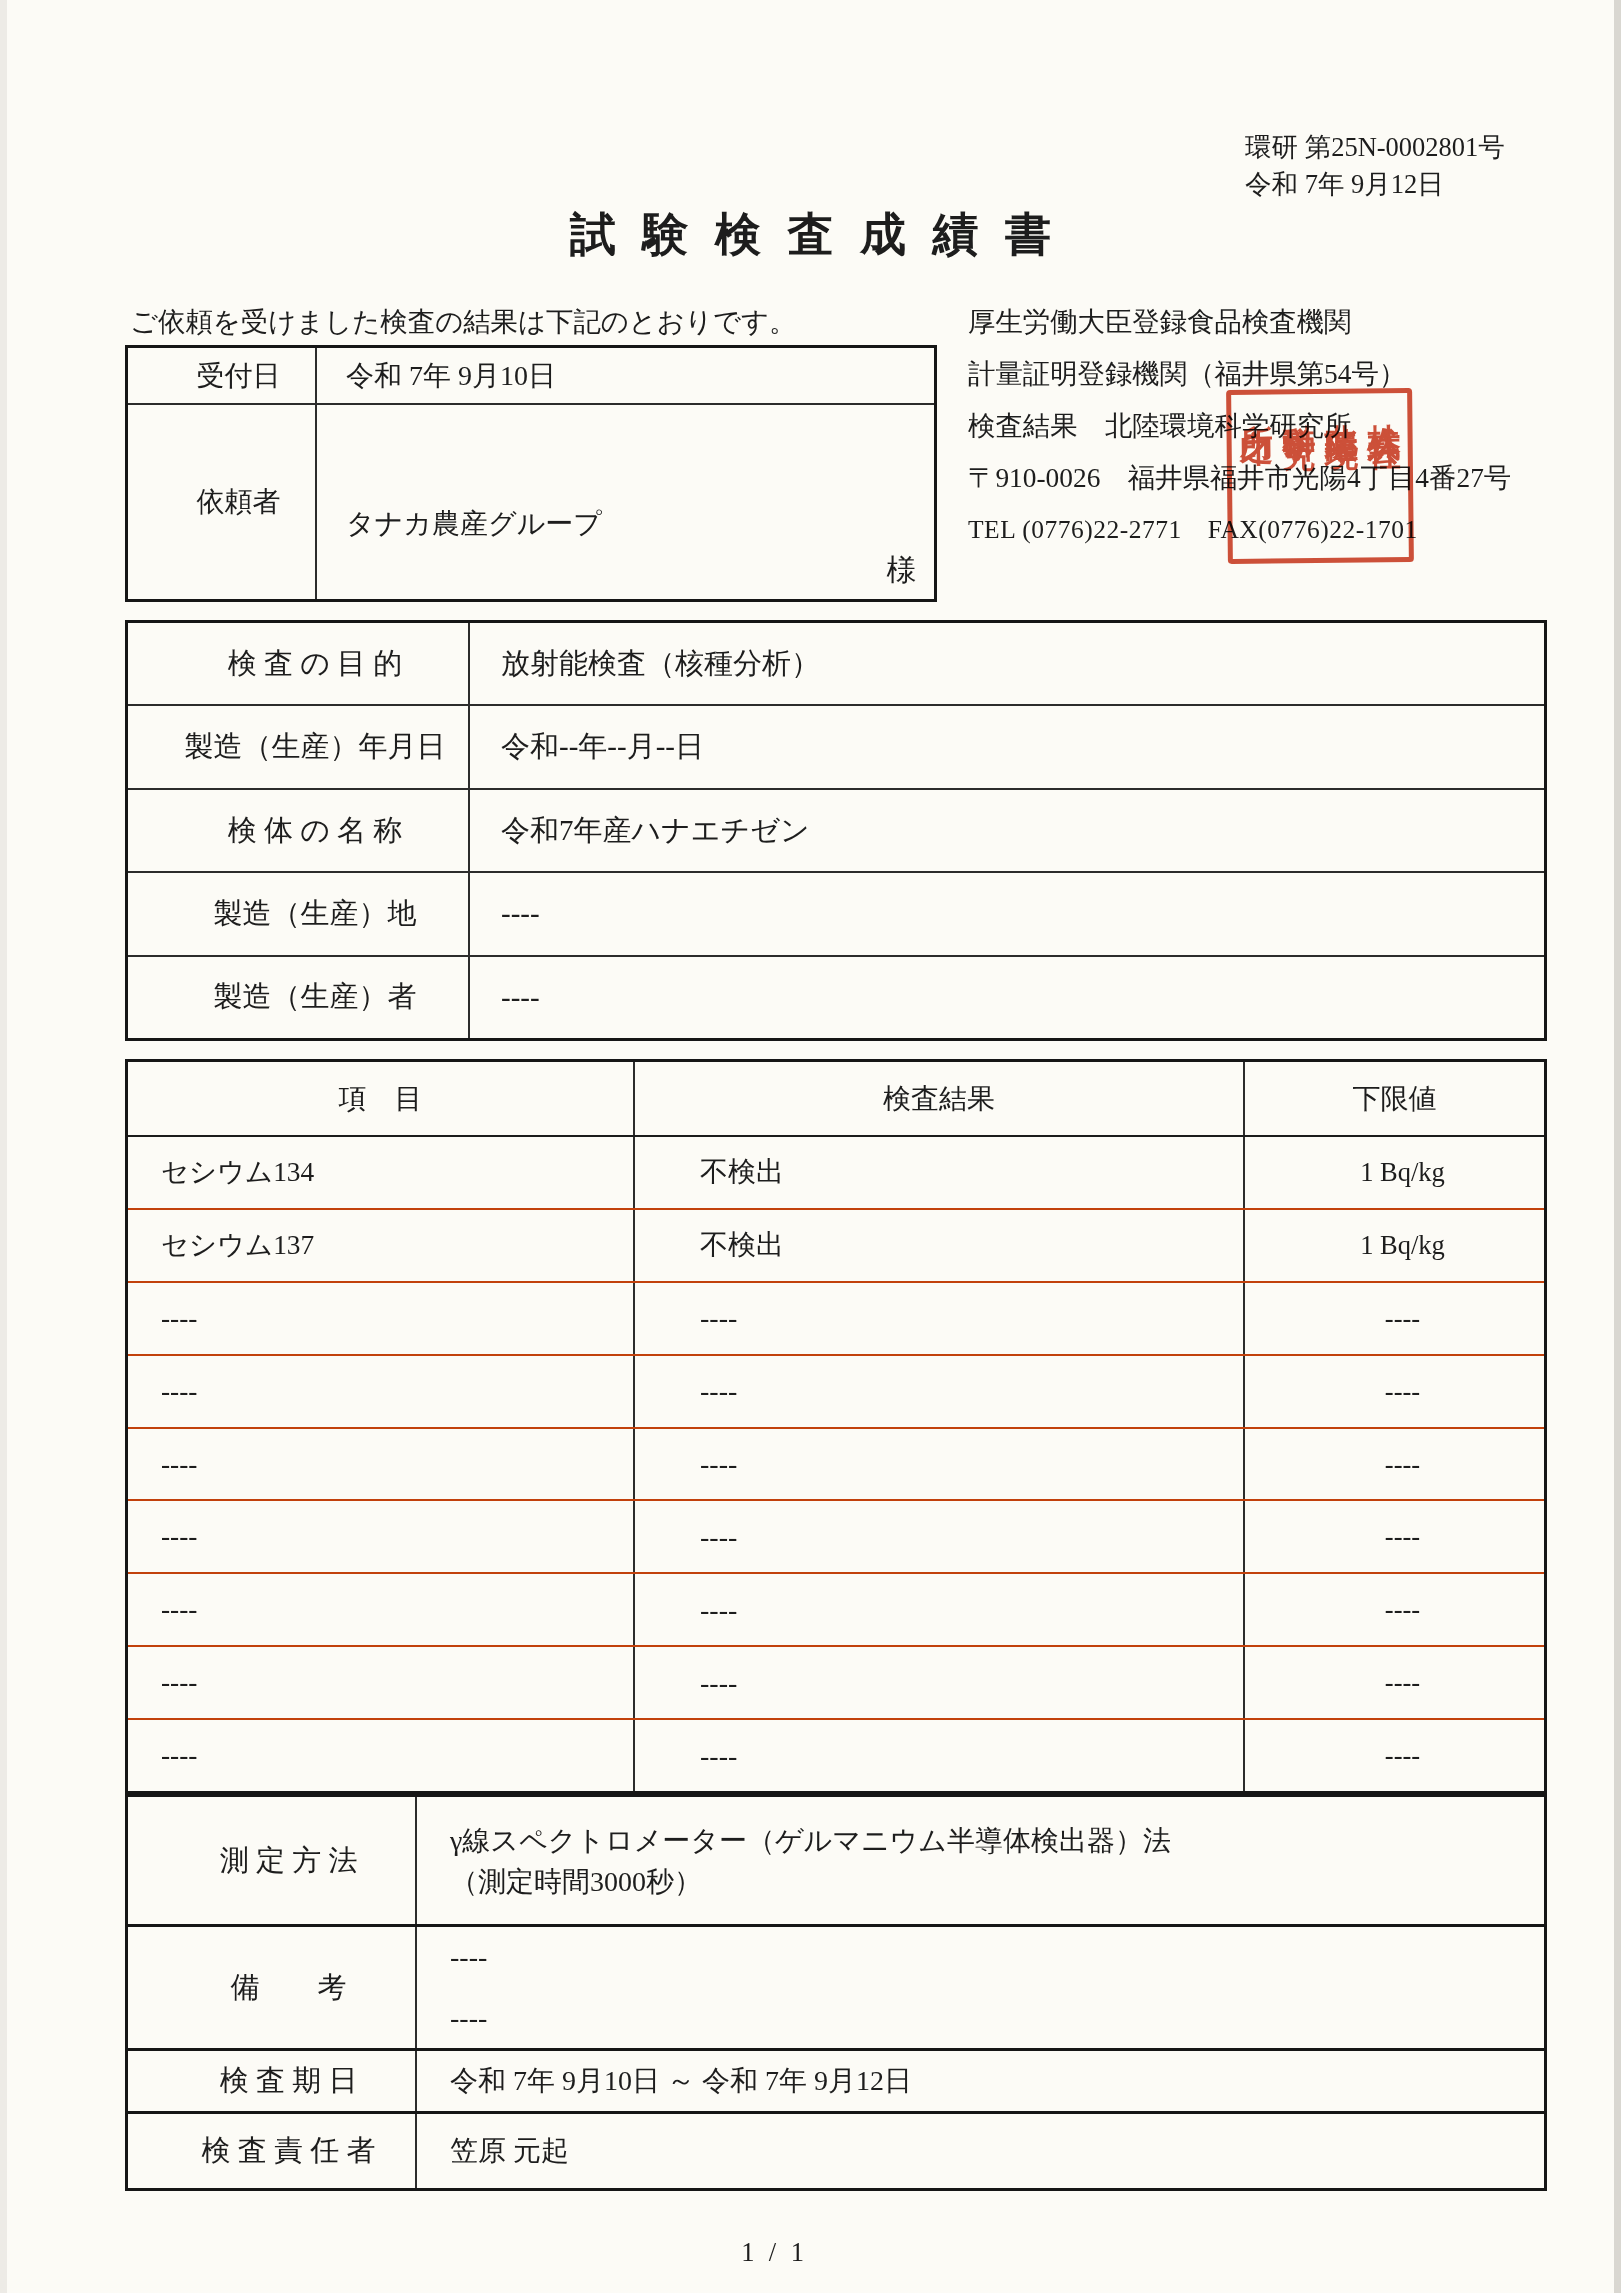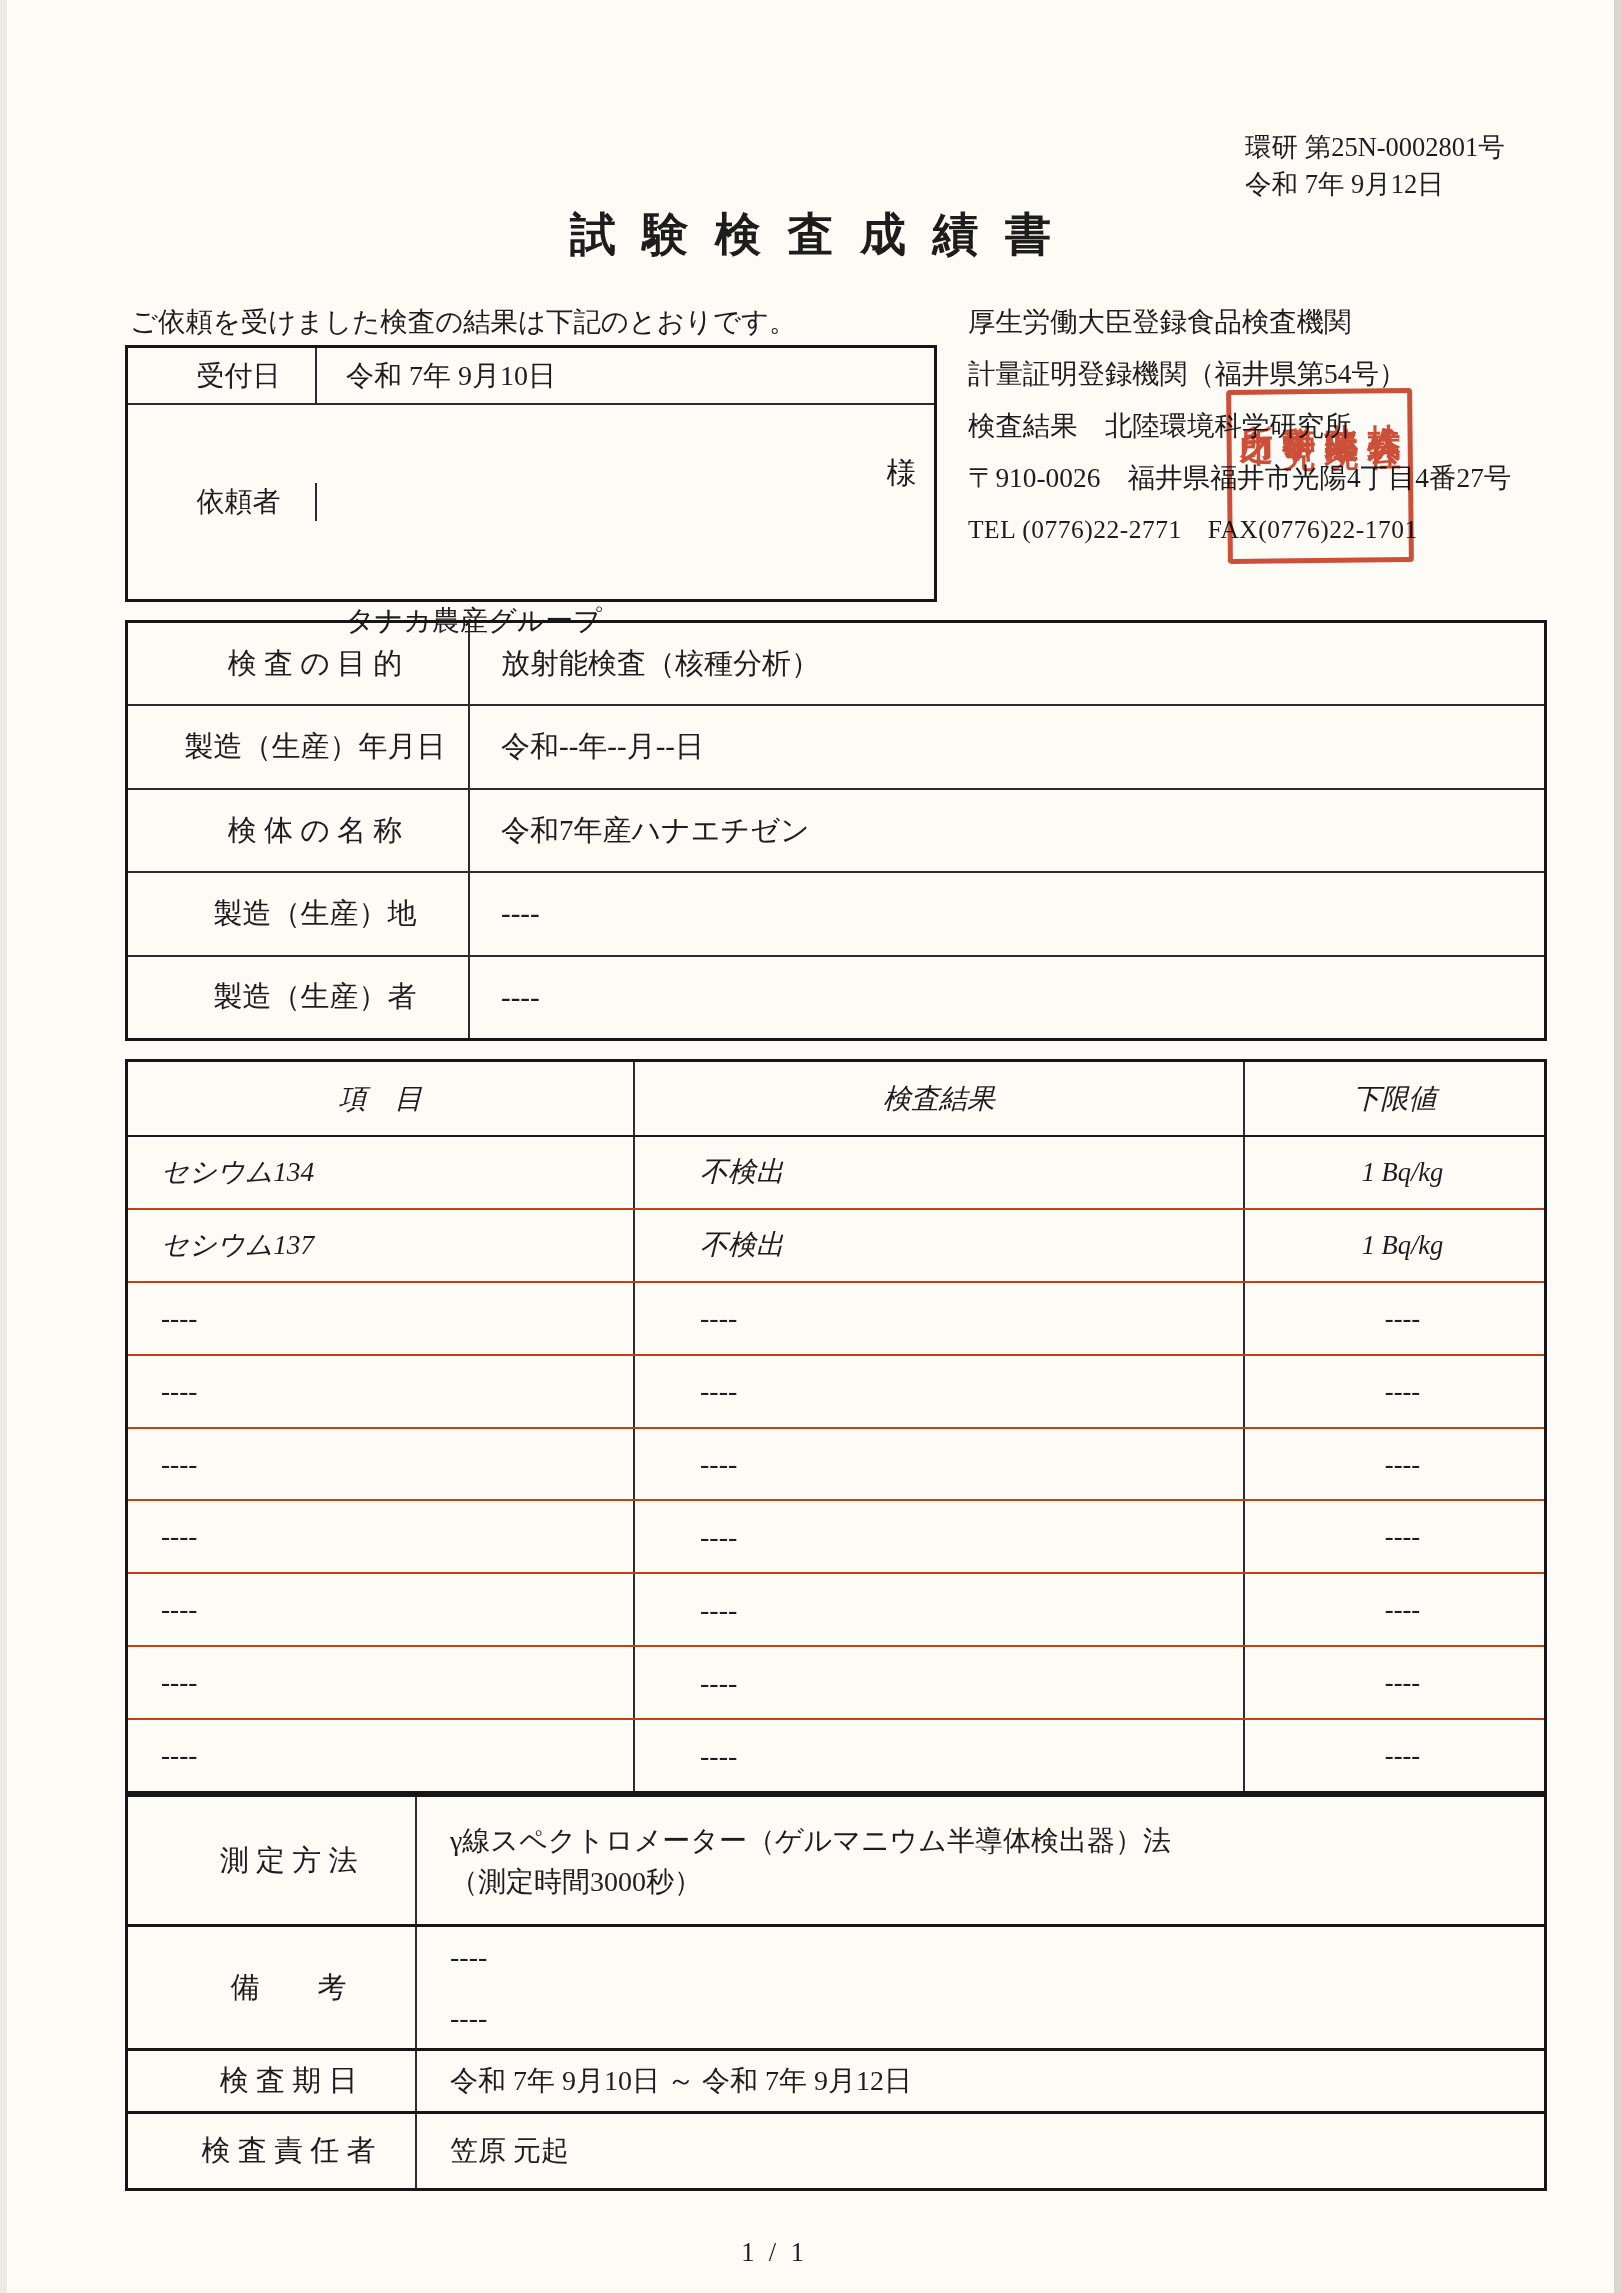--- a/index.html
+++ b/index.html
@@ -32,40 +32,40 @@
   .tbl{position:absolute;border:3.9px solid #161616;box-sizing:border-box;
        display:flex;flex-direction:column;}
   .row{display:flex;box-sizing:border-box;}
   .lab{display:flex;align-items:center;justify-content:center;
        border-right:2px solid #2c2c2c;box-sizing:border-box;white-space:nowrap;margin-left:34px;}
   .val{flex:1;display:flex;align-items:center;box-sizing:border-box;white-space:nowrap;}
 
   
   .t1{left:125px;top:345px;width:812px;height:257px;}
   .t1 .r1{height:57px;border-bottom:2px solid #2c2c2c;}
-  .t1 .r2{flex:1;align-items:center;}
+  .t1 .r2{flex:1;}
   .t1 .lab{width:155px;font-size:28px;}
   .t1 .r1 .val{padding-left:29px;font-size:28px;}
   .t1 .client{position:relative;}
   .client-name{position:absolute;left:29px;top:100px;font-size:28px;}
   .honorific{position:absolute;right:17.6px;bottom:7.8px;font-size:30px;}
 
   
   .t2{left:125px;top:620px;width:1422px;height:421px;}
   .t2 .row{flex:1;border-bottom:2px solid #2c2c2c;}
   .t2 .row:last-child{border-bottom:none;}
   .t2 .lab{width:308px;font-size:29px;}
   .t2 .val{padding-left:31px;font-size:29px;}
 
   
   .t3{left:125px;top:1059px;width:1422px;height:735px;}
   .t3 .hrow{height:73px;border-bottom:2.9px solid #1b1b1b;display:flex;flex-shrink:0;}
   .t3 .drow{flex:1;border-bottom:2px solid #c2410c;display:flex;}
   .t3 .drow:last-child{border-bottom:none;}
-  .t3 .cell{box-sizing:border-box;display:flex;align-items:center;white-space:nowrap;font-style:italic;}
+  .t3 .cell{box-sizing:border-box;display:flex;align-items:center;white-space:nowrap;}
   .t3 .c1{width:507px;border-right:2px solid #2c2c2c;}
   .t3 .c2{width:610px;border-right:2px solid #2c2c2c;}
   .t3 .c3{flex:1;}
   .t3 .hrow .cell{justify-content:center;font-size:28px;}
   .t3 .drow .c1{padding-left:33px;font-size:27.4px;}
   .t3 .drow .c2{padding-left:65px;font-size:28px;}
   .t3 .drow .c3{justify-content:center;font-size:26.5px;padding-left:16px;}
 
   
   .t4{left:125px;top:1794px;width:1422px;height:397px;}

